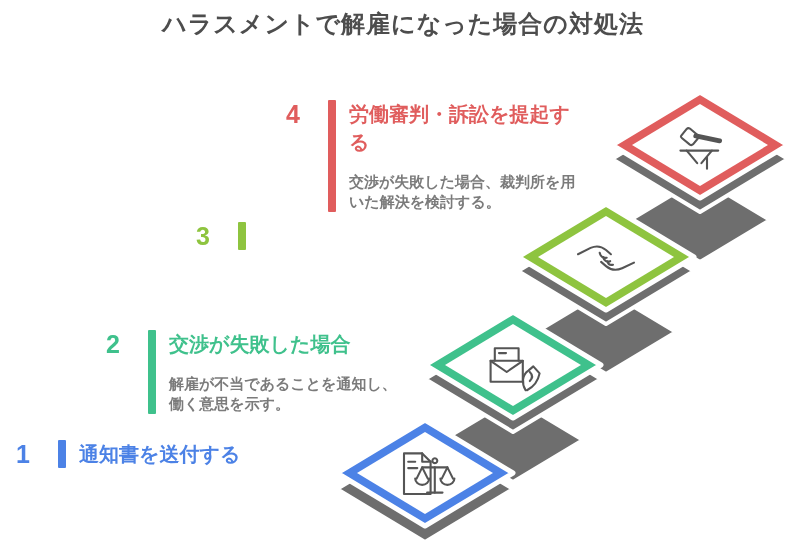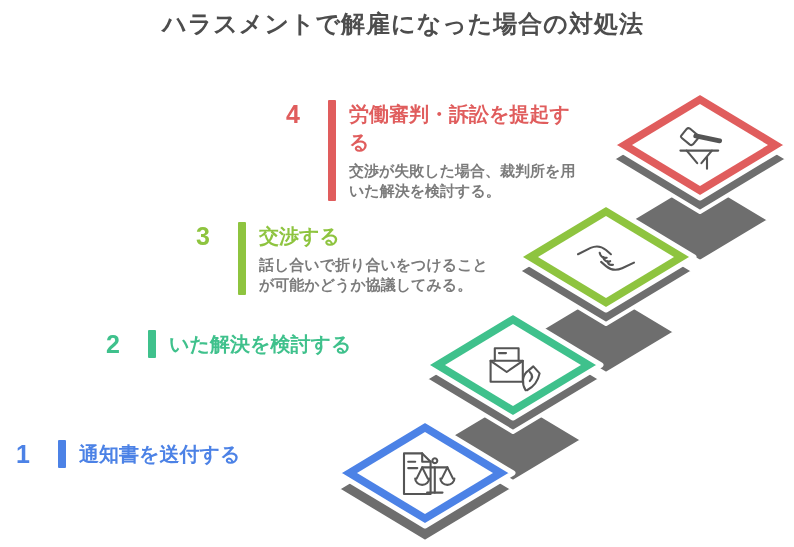--- a/index.html
+++ b/index.html
@@ -17,21 +17,21 @@
   .num{
     width:34px;flex:0 0 34px;text-align:center;font-size:25px;font-weight:700;
     line-height:28px;color:var(--c);
   }
   .bar{flex:0 0 8px;width:8px;margin-left:18px;background:var(--c);border-radius:1px;}
   .texts{margin-left:13px;width:252px;}
   .stitle{
     font-size:20px;font-weight:700;line-height:28px;color:var(--c);white-space:pre-line;
   }
   .sdesc{
-    margin-top:5px;font-size:15px;font-weight:700;line-height:20px;
+    margin-top:16px;font-size:15px;font-weight:700;line-height:20px;
     color:var(--desc-gray,#7b7b7b);white-space:pre-line;
   }
 </style>
 </head>
 <body>
 
 <div id="canvas">
 
   <svg id="stairs-svg" width="794" height="547" viewBox="0 0 794 547">
       <g>
@@ -103,32 +103,29 @@
     <div class="bar"></div>
     <div class="texts">
       <div class="stitle">通知書を送付する</div>
     </div>
   </div>
 
   <div class="step" style="left: 96px; top: 330px; --c: #3fc18c;">
     <div class="num">2</div>
     <div class="bar"></div>
     <div class="texts">
-      <div class="stitle">いた解決を検討する</div>
+      <div class="stitle">交渉が失敗した場合</div>
+      <div class="sdesc">解雇が不当であることを通知し、
+働く意思を示す。</div>
     </div>
   </div>
 
   <div class="step" style="left: 186px; top: 222px; --c: #8ec43f;">
     <div class="num">3</div>
     <div class="bar"></div>
-    <div class="texts">
-      <div class="stitle">交渉する</div>
-      <div class="sdesc">話し合いで折り合いをつけること
-が可能かどうか協議してみる。</div>
-    </div>
   </div>
 
   <div class="step" style="left: 276px; top: 100px; --c: #e05d5d;">
     <div class="num">4</div>
     <div class="bar"></div>
     <div class="texts">
       <div class="stitle">労働審判・訴訟を提起す
 る</div>
       <div class="sdesc">交渉が失敗した場合、裁判所を用
 いた解決を検討する。</div>

